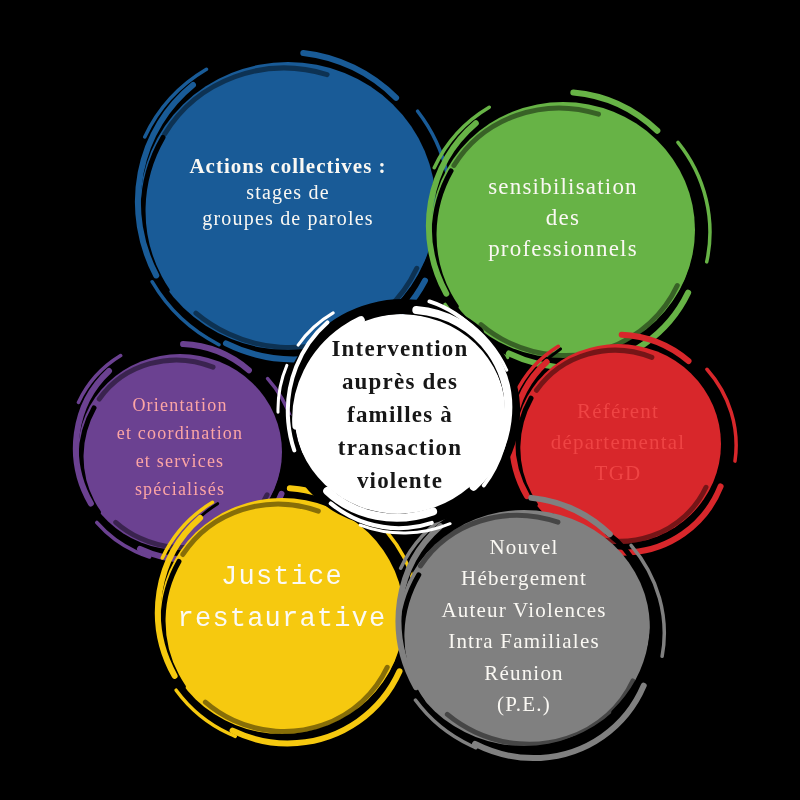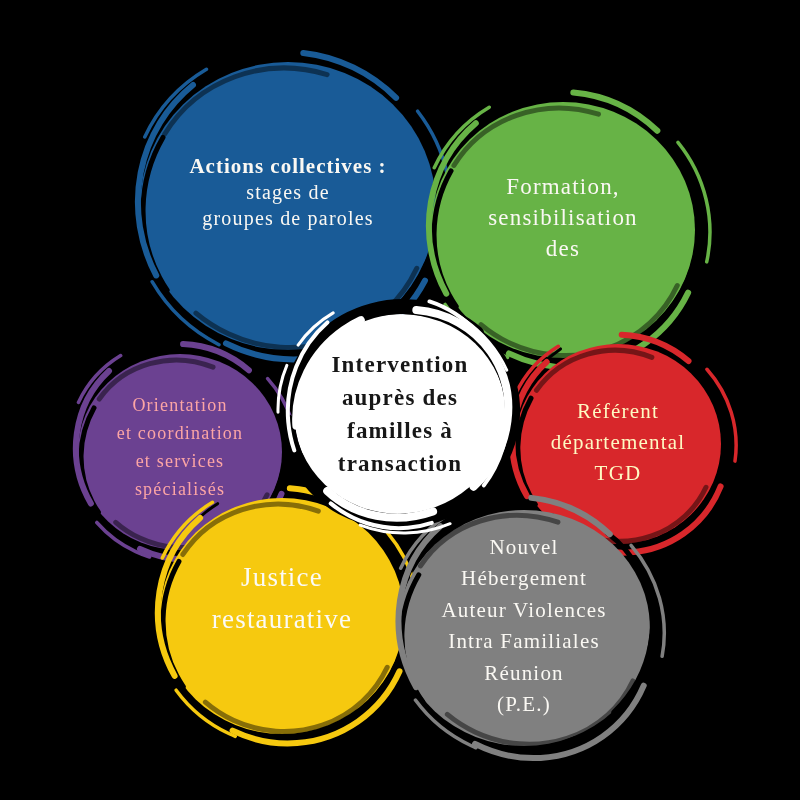--- a/index.html
+++ b/index.html
@@ -63,23 +63,23 @@
   <div class="bubble" id="b-green">
     <svg viewBox="0 0 316 308">
         <ellipse cx="158" cy="154" rx="132" ry="128" fill="#67b346"></ellipse>
         <ellipse cx="160" cy="157" rx="133" ry="129" fill="none" stroke="#000000" stroke-width="5" stroke-linecap="round" stroke-dasharray="165 50 105 77 143 231" transform="rotate(-28 158 154)"></ellipse>
         <ellipse cx="155" cy="155" rx="140" ry="136" fill="none" stroke="#000000" stroke-width="3" stroke-linecap="round" stroke-dasharray="50 143 99 253 66 165" transform="rotate(118 158 154)"></ellipse>
         <ellipse cx="159" cy="152" rx="139" ry="135" fill="none" stroke="#67b346" stroke-width="6" stroke-linecap="round" stroke-dasharray="143 88 187 105 94 176" transform="rotate(55 158 154)"></ellipse>
         <ellipse cx="156" cy="156" rx="145" ry="141" fill="none" stroke="#67b346" stroke-width="3.5" stroke-linecap="round" stroke-dasharray="83 209 127 253" transform="rotate(205 158 154)"></ellipse>
         <ellipse cx="158" cy="156" rx="127" ry="123" fill="none" stroke="rgba(0,0,0,0.45)" stroke-width="5" stroke-linecap="round" stroke-dasharray="231 176 165 331" transform="rotate(25 158 154)"></ellipse>
       </svg>
     <div class="label" style="color: rgb(250, 248, 243);">
-      <span class="ln">Formation,</span>
       <span class="ln">sensibilisation</span>
       <span class="ln">des</span>
+      <span class="ln">professionnels</span>
     </div>
   </div>
 
   <div class="bubble" id="b-purple">
     <svg viewBox="0 0 256 248">
         <ellipse cx="128" cy="124" rx="102" ry="98" fill="#6b4191"></ellipse>
         <ellipse cx="130" cy="127" rx="103" ry="99" fill="none" stroke="#000000" stroke-width="5" stroke-linecap="round" stroke-dasharray="127 38 81 59 110 178" transform="rotate(-28 128 124)"></ellipse>
         <ellipse cx="125" cy="125" rx="110" ry="106" fill="none" stroke="#000000" stroke-width="3" stroke-linecap="round" stroke-dasharray="38 110 76 195 51 127" transform="rotate(118 128 124)"></ellipse>
         <ellipse cx="129" cy="122" rx="109" ry="105" fill="none" stroke="#6b4191" stroke-width="6" stroke-linecap="round" stroke-dasharray="110 68 144 81 72 136" transform="rotate(55 128 124)"></ellipse>
         <ellipse cx="126" cy="126" rx="115" ry="111" fill="none" stroke="#6b4191" stroke-width="3.5" stroke-linecap="round" stroke-dasharray="64 161 97 195" transform="rotate(205 128 124)"></ellipse>
@@ -95,37 +95,37 @@
 
   <div class="bubble" id="b-red">
     <svg viewBox="0 0 258 252">
         <ellipse cx="129" cy="126" rx="103" ry="100" fill="#d8272b"></ellipse>
         <ellipse cx="131" cy="129" rx="104" ry="101" fill="none" stroke="#000000" stroke-width="5" stroke-linecap="round" stroke-dasharray="129 39 82 60 112 181" transform="rotate(-28 129 126)"></ellipse>
         <ellipse cx="126" cy="127" rx="111" ry="108" fill="none" stroke="#000000" stroke-width="3" stroke-linecap="round" stroke-dasharray="39 112 77 198 52 129" transform="rotate(118 129 126)"></ellipse>
         <ellipse cx="130" cy="124" rx="110" ry="107" fill="none" stroke="#d8272b" stroke-width="6" stroke-linecap="round" stroke-dasharray="112 69 146 82 73 138" transform="rotate(55 129 126)"></ellipse>
         <ellipse cx="127" cy="128" rx="116" ry="113" fill="none" stroke="#d8272b" stroke-width="3.5" stroke-linecap="round" stroke-dasharray="65 163 99 198" transform="rotate(205 129 126)"></ellipse>
         <ellipse cx="129" cy="128" rx="98" ry="95" fill="none" stroke="rgba(0,0,0,0.45)" stroke-width="5" stroke-linecap="round" stroke-dasharray="181 138 129 258" transform="rotate(25 129 126)"></ellipse>
       </svg>
-    <div class="label" style="color: #fef9c3;">
+    <div class="label" style="color: #ef4444;">
       <span class="ln">Référent</span>
       <span class="ln">départemental</span>
       <span class="ln">TGD</span>
     </div>
   </div>
 
   <div class="bubble" id="b-yellow">
     <svg viewBox="0 0 296 288">
         <ellipse cx="148" cy="144" rx="122" ry="118" fill="#f6c90f"></ellipse>
         <ellipse cx="150" cy="147" rx="123" ry="119" fill="none" stroke="#000000" stroke-width="5" stroke-linecap="round" stroke-dasharray="153 46 97 71 132 214" transform="rotate(-28 148 144)"></ellipse>
         <ellipse cx="145" cy="145" rx="130" ry="126" fill="none" stroke="#000000" stroke-width="3" stroke-linecap="round" stroke-dasharray="46 132 92 234 61 153" transform="rotate(118 148 144)"></ellipse>
         <ellipse cx="149" cy="142" rx="129" ry="125" fill="none" stroke="#f6c90f" stroke-width="6" stroke-linecap="round" stroke-dasharray="132 81 173 97 86 163" transform="rotate(55 148 144)"></ellipse>
         <ellipse cx="146" cy="146" rx="135" ry="131" fill="none" stroke="#f6c90f" stroke-width="3.5" stroke-linecap="round" stroke-dasharray="76 193 117 234" transform="rotate(205 148 144)"></ellipse>
         <ellipse cx="148" cy="146" rx="117" ry="113" fill="none" stroke="rgba(0,0,0,0.45)" stroke-width="5" stroke-linecap="round" stroke-dasharray="214 163 153 305" transform="rotate(25 148 144)"></ellipse>
       </svg>
-    <div class="label" style="color: rgb(251, 250, 245);">
+    <div class="label" style="color: rgb(251, 250, 245); font-family: Liberation Mono, monospace;">
       <span class="ln">Justice</span>
       <span class="ln">restaurative</span>
     </div>
   </div>
 
   <div class="bubble" id="b-gray">
     <svg viewBox="0 0 304 288">
         <ellipse cx="152" cy="144" rx="126" ry="118" fill="#808080"></ellipse>
         <ellipse cx="154" cy="147" rx="127" ry="119" fill="none" stroke="#000000" stroke-width="5" stroke-linecap="round" stroke-dasharray="155 47 98 72 134 217" transform="rotate(-28 152 144)"></ellipse>
         <ellipse cx="149" cy="145" rx="134" ry="126" fill="none" stroke="#000000" stroke-width="3" stroke-linecap="round" stroke-dasharray="47 134 93 238 62 155" transform="rotate(118 152 144)"></ellipse>
@@ -149,16 +149,17 @@
         <ellipse cx="132" cy="126" rx="113" ry="107" fill="none" stroke="#000000" stroke-width="15" stroke-linecap="round" stroke-dasharray="367 35 227 26" transform="rotate(-15 132 126)"></ellipse>
         <ellipse cx="134" cy="127" rx="108" ry="102" fill="none" stroke="#ffffff" stroke-width="8" stroke-linecap="round" stroke-dasharray="148 48 113 74 131 57" transform="rotate(-35 132 126)"></ellipse>
         <ellipse cx="130" cy="128" rx="116" ry="110" fill="none" stroke="#ffffff" stroke-width="4" stroke-linecap="round" stroke-dasharray="83 65 140 109 57 83" transform="rotate(85 132 126)"></ellipse>
         <ellipse cx="133" cy="124" rx="122" ry="116" fill="none" stroke="#ffffff" stroke-width="3" stroke-linecap="round" stroke-dasharray="48 131 74 183 92 148" transform="rotate(215 132 126)"></ellipse>
       </svg>
     <div class="label" style="color: rgb(23, 23, 23);">
       <span class="ln">Intervention</span>
       <span class="ln">auprès des</span>
       <span class="ln">familles à</span>
       <span class="ln">transaction</span>
+      <span class="ln">violente</span>
     </div>
   </div>
 
 </div>
 
 </body></html>

